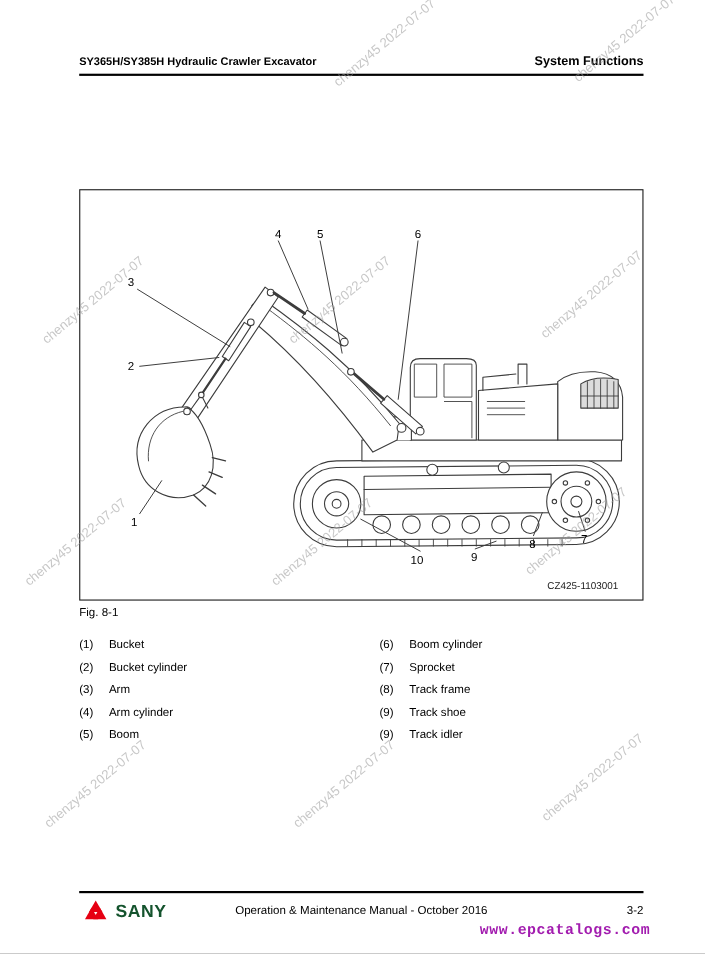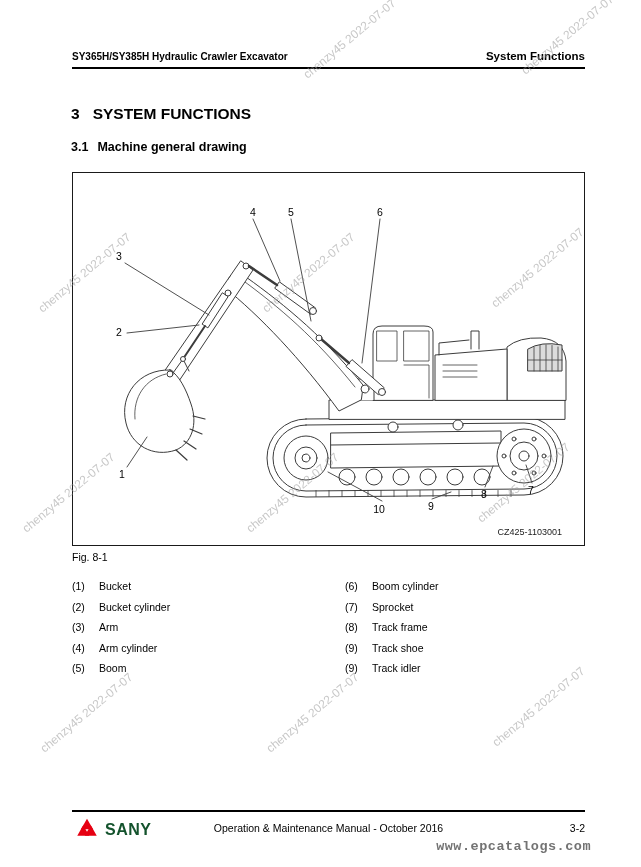--- a/index.html
+++ b/index.html
@@ -31,43 +31,37 @@
   .part-item { display: flex; }
   .part-num { min-width: 27px; }
 
   
   .footer-rule { position: absolute; left: 72px; width: 513px; top: 810px; height: 2px; background: #000; }
   .footer { position: absolute; left: 72px; width: 513px; top: 815px; height: 28px; }
   .brand { position: absolute; left: 2px; top: 2px; display: flex; align-items: center; gap: 5px; }
   .brand-name { font-weight: bold; font-size: 16px; letter-spacing: 0.5px; color: #14532d; }
   .footer-center { position: absolute; left: 50%; transform: translateX(-50%); top: 7px; font-size: 10.5px; white-space: nowrap; }
   .footer-page { position: absolute; right: 0; top: 7px; font-size: 10.5px; }
-  .site-link { position: absolute; right: 50px; top: 839px; font-family: "Liberation Mono", monospace; font-weight: bold; font-size: 13.5px; color: #737373; letter-spacing: 0.5px; margin-left: 44px; }
+  .site-link { position: absolute; right: 50px; top: 839px; font-family: "Liberation Mono", monospace; font-weight: bold; font-size: 13.5px; color: #a21caf; letter-spacing: 0.5px; margin-left: 44px; }
 
   
   .wm { position: absolute; font-size: 12px; color: #9a9a9a; opacity: 0.55; white-space: nowrap;
         transform: rotate(-40deg); transform-origin: left center; pointer-events: none; z-index: 9; }
 </style>
 </head>
 <body>
 
 <div class="page">
 
   <div class="header">
     <span class="header-left">SY365H/SY385H Hydraulic Crawler Excavator</span>
     <span class="header-right">System Functions</span>
   </div>
   <div class="header-rule"></div>
 
-  <div class="section-title">
-    <span class="num">3</span><span>SYSTEM FUNCTIONS</span>
-  </div>
-  <div class="subsection-title">
-    <span class="num">3.1</span><span>Machine general drawing</span>
-  </div>
 
   <div class="figure-box">
     <svg class="fig-svg" viewBox="0 0 511 372" xmlns="http://www.w3.org/2000/svg">
       <g stroke="#3c3c3c" stroke-width="1" fill="none" stroke-linejoin="round" stroke-linecap="round">
 
         <g>
           <path d="M 233,246 L 451,244 A 39,39 0 0 1 451,322 L 233,324 A 39,39 0 0 1 233,246 Z" fill="#ffffff"></path>
           <path d="M 233,252 L 451,250 A 33,33 0 0 1 451,316 L 233,318 A 33,33 0 0 1 233,252 Z" fill="#ffffff"></path>
           <path d="M243 317.5 V323.5 M256 317.5 V323.5 M269 317.5 V323.5 M282 317.5 V323.5 M295 317.5 V323.5 M308 317.5 V323.5 M321 317.5 V323.5 M334 317.5 V323.5 M347 317.5 V323.5 M360 317.5 V323.5 M373 317.5 V323.5 M386 317.5 V323.5 M399 317.5 V323.5 M412 317.5 V323.5 M425 317.5 V323.5 M438 317.5 V323.5" stroke-width="0.8"></path>
           <path d="M 258,260 L 428,258 L 428,293 L 258,295 Z" fill="#ffffff"></path>

